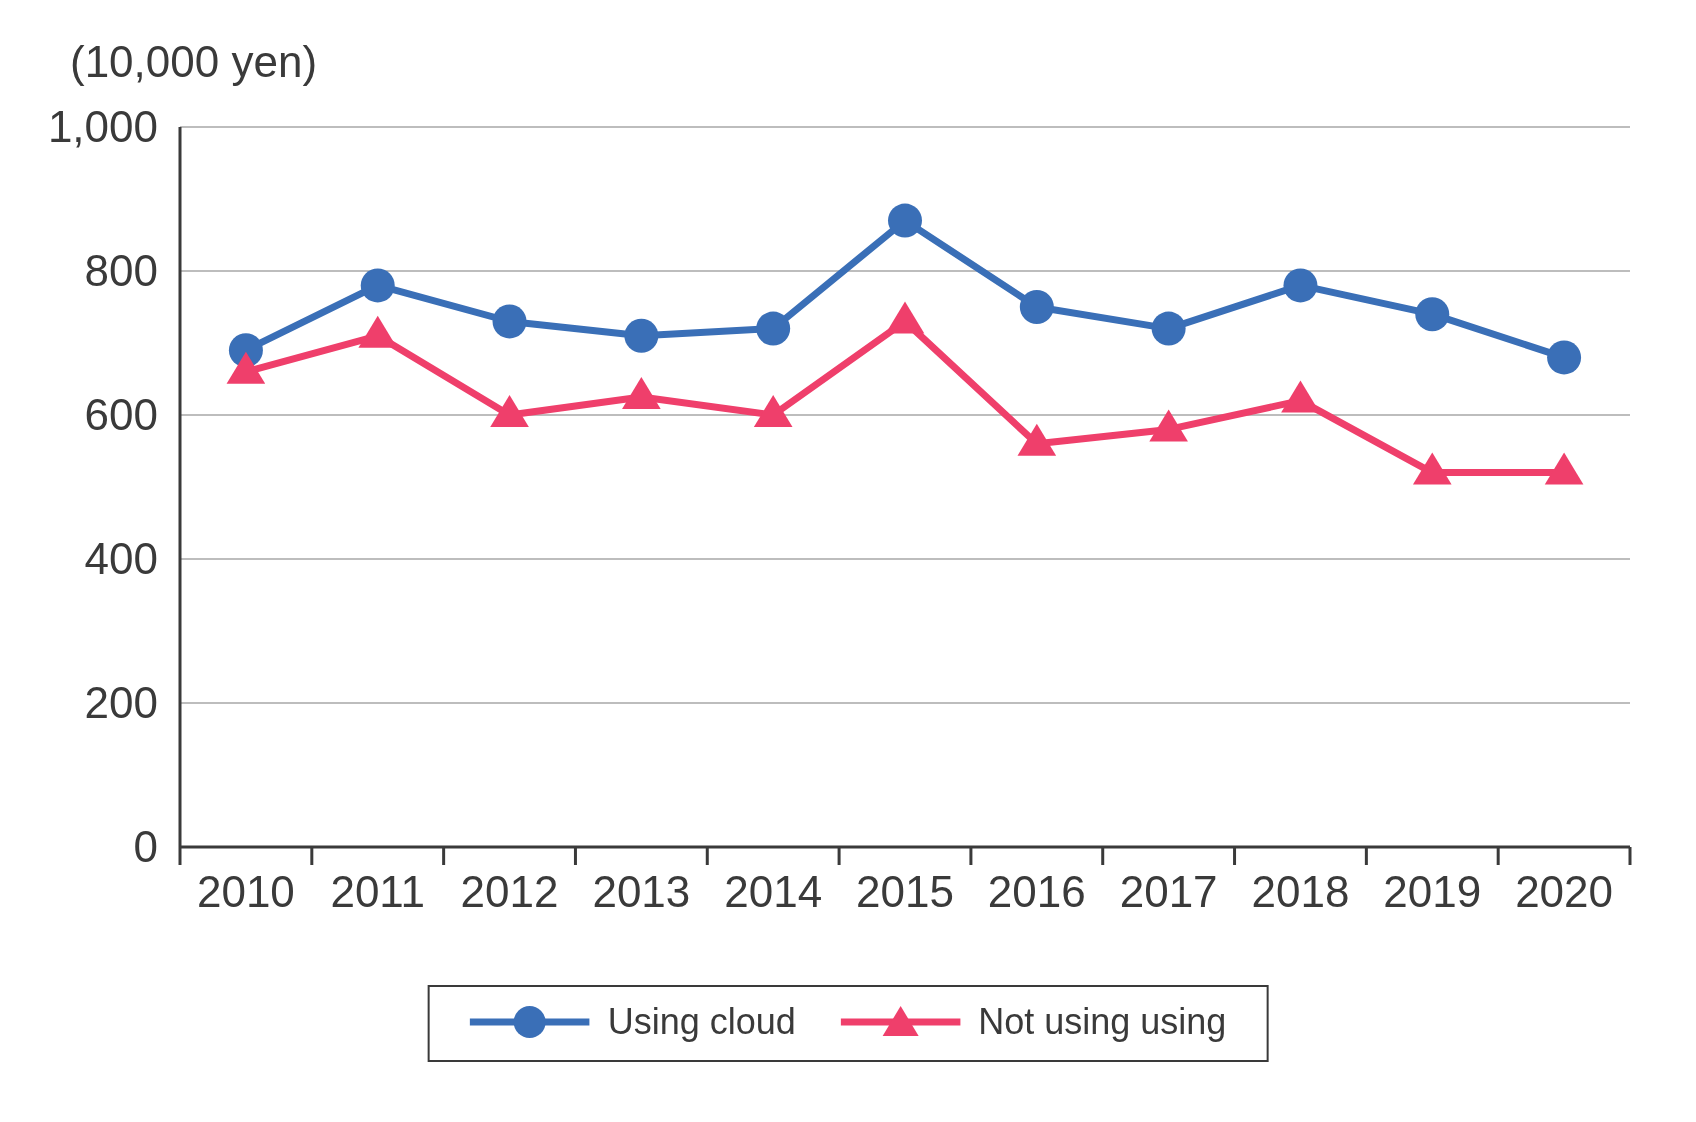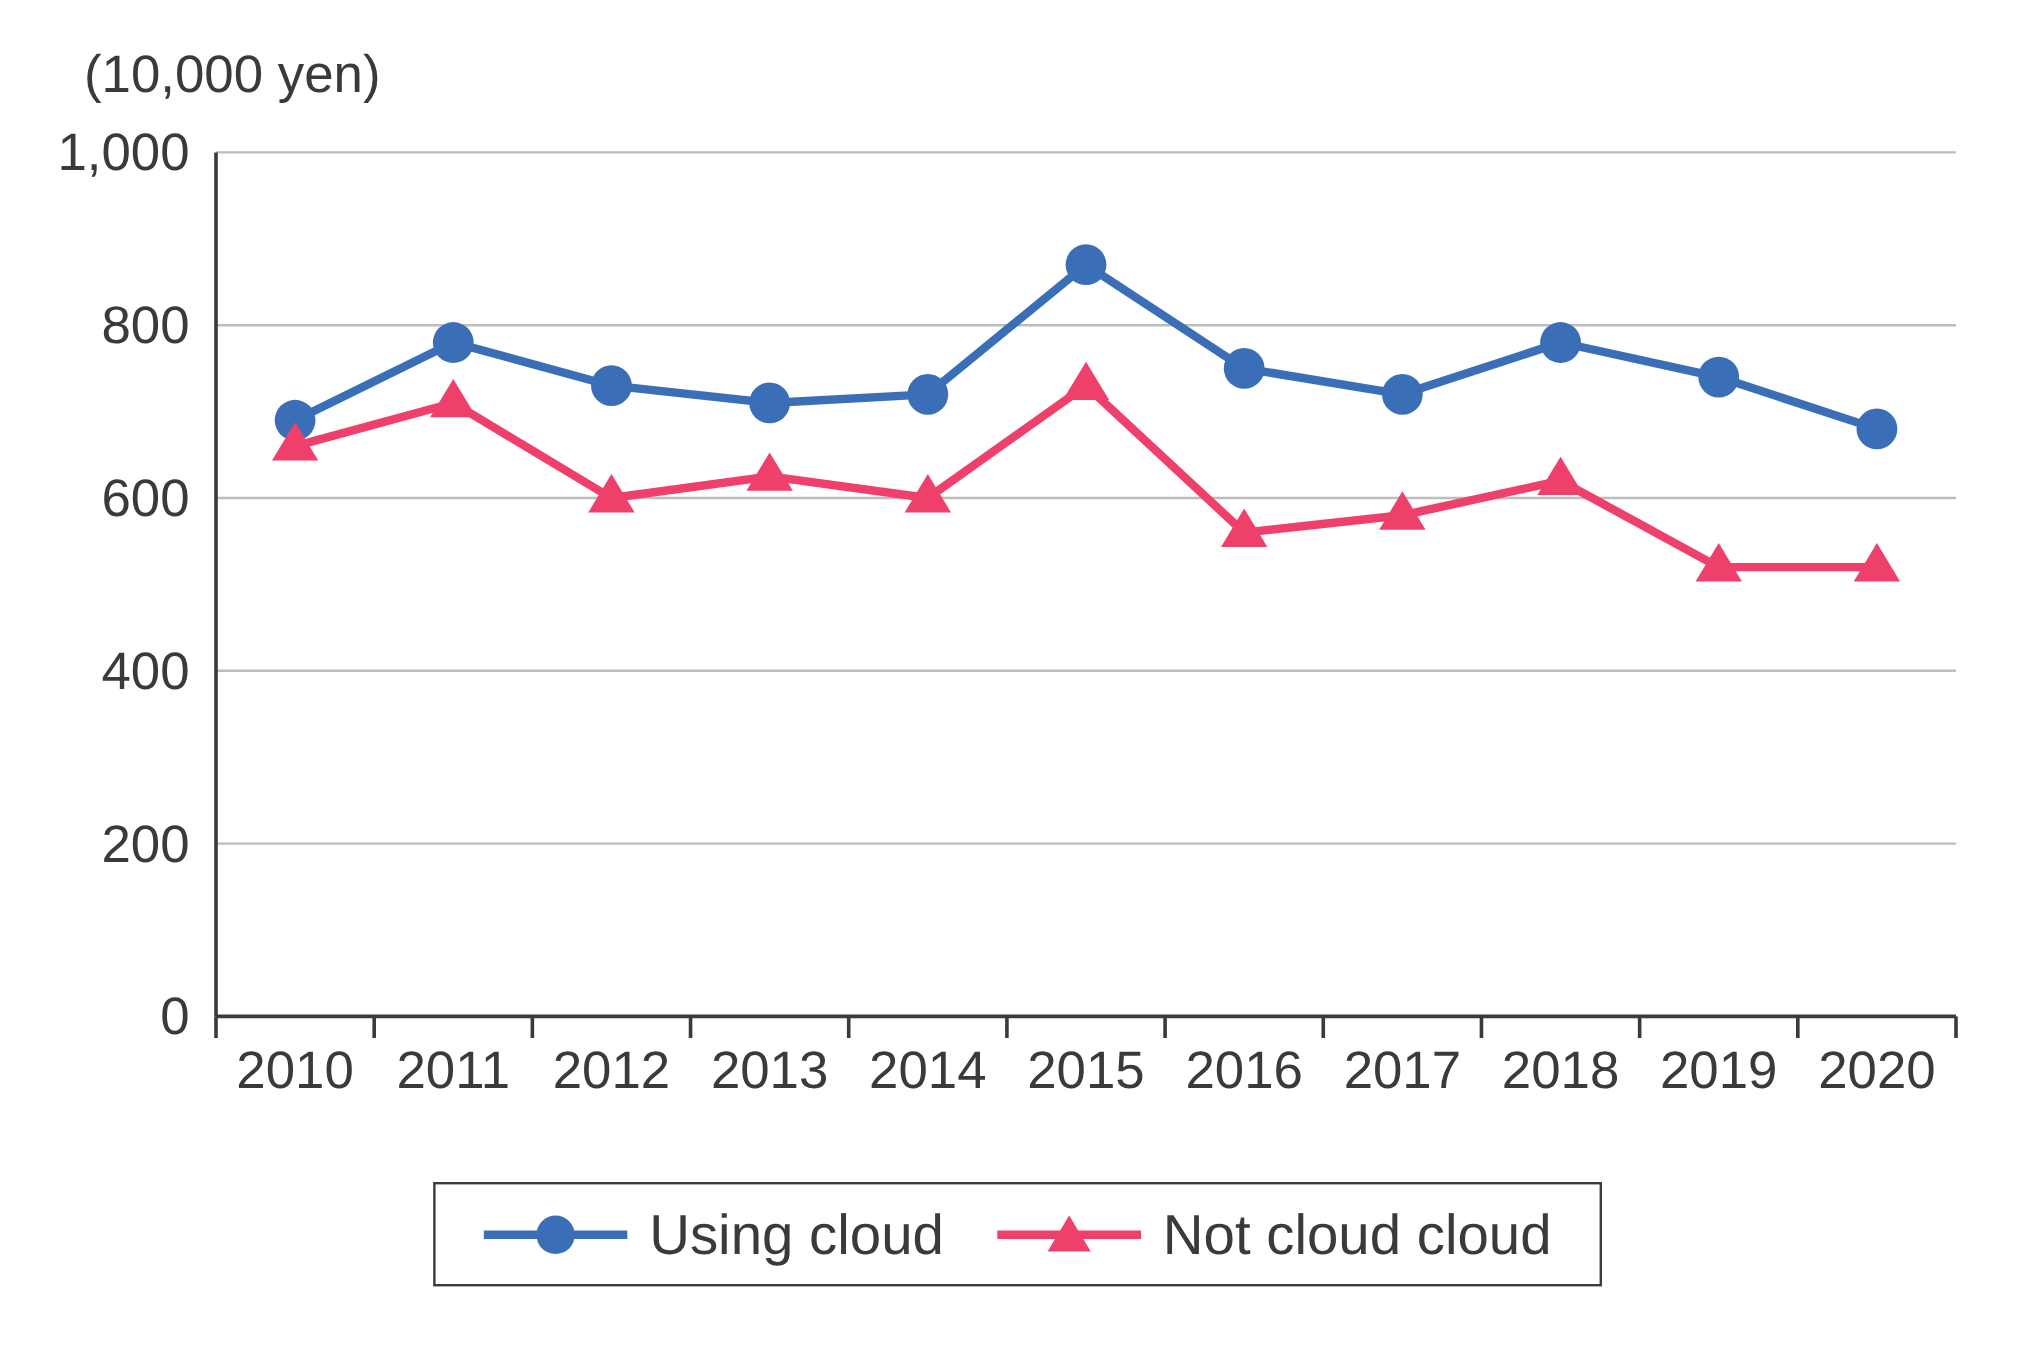--- a/index.html
+++ b/index.html
@@ -36,21 +36,21 @@
     transform: translateX(-50%);
     top: 968px;
     border: 2px solid #3a3a3a;
     background: #ffffff;
     padding: 14px 40px 14px 40px;
     white-space: nowrap;
   }
   .legend-item {
     display: inline-flex;
     align-items: center;
-    font-size: 47px;
+    font-size: 36px;
     color: #3a3a3a;
     font-weight: 300;
   }
   .legend-item + .legend-item { margin-left: 40px; }
   .legend-swatch {
     display: inline-block;
     width: 120px;
     height: 40px;
     position: relative;
     margin-right: 18px;
@@ -140,16 +140,16 @@
       </span>
       <span>Using cloud</span>
     </span>
     <span class="legend-item">
       <span class="legend-swatch">
         <svg viewBox="0 0 120 40">
           <line x1="0" y1="20" x2="120" y2="20" stroke="#ef3f6b" stroke-width="7"></line>
           <polygon points="60,4 78,34 42,34" fill="#ef3f6b"></polygon>
         </svg>
       </span>
-      <span>Not cloud cloud</span>
+      <span>Not using using</span>
     </span>
   </div>
 </div>
 
 </body></html>

